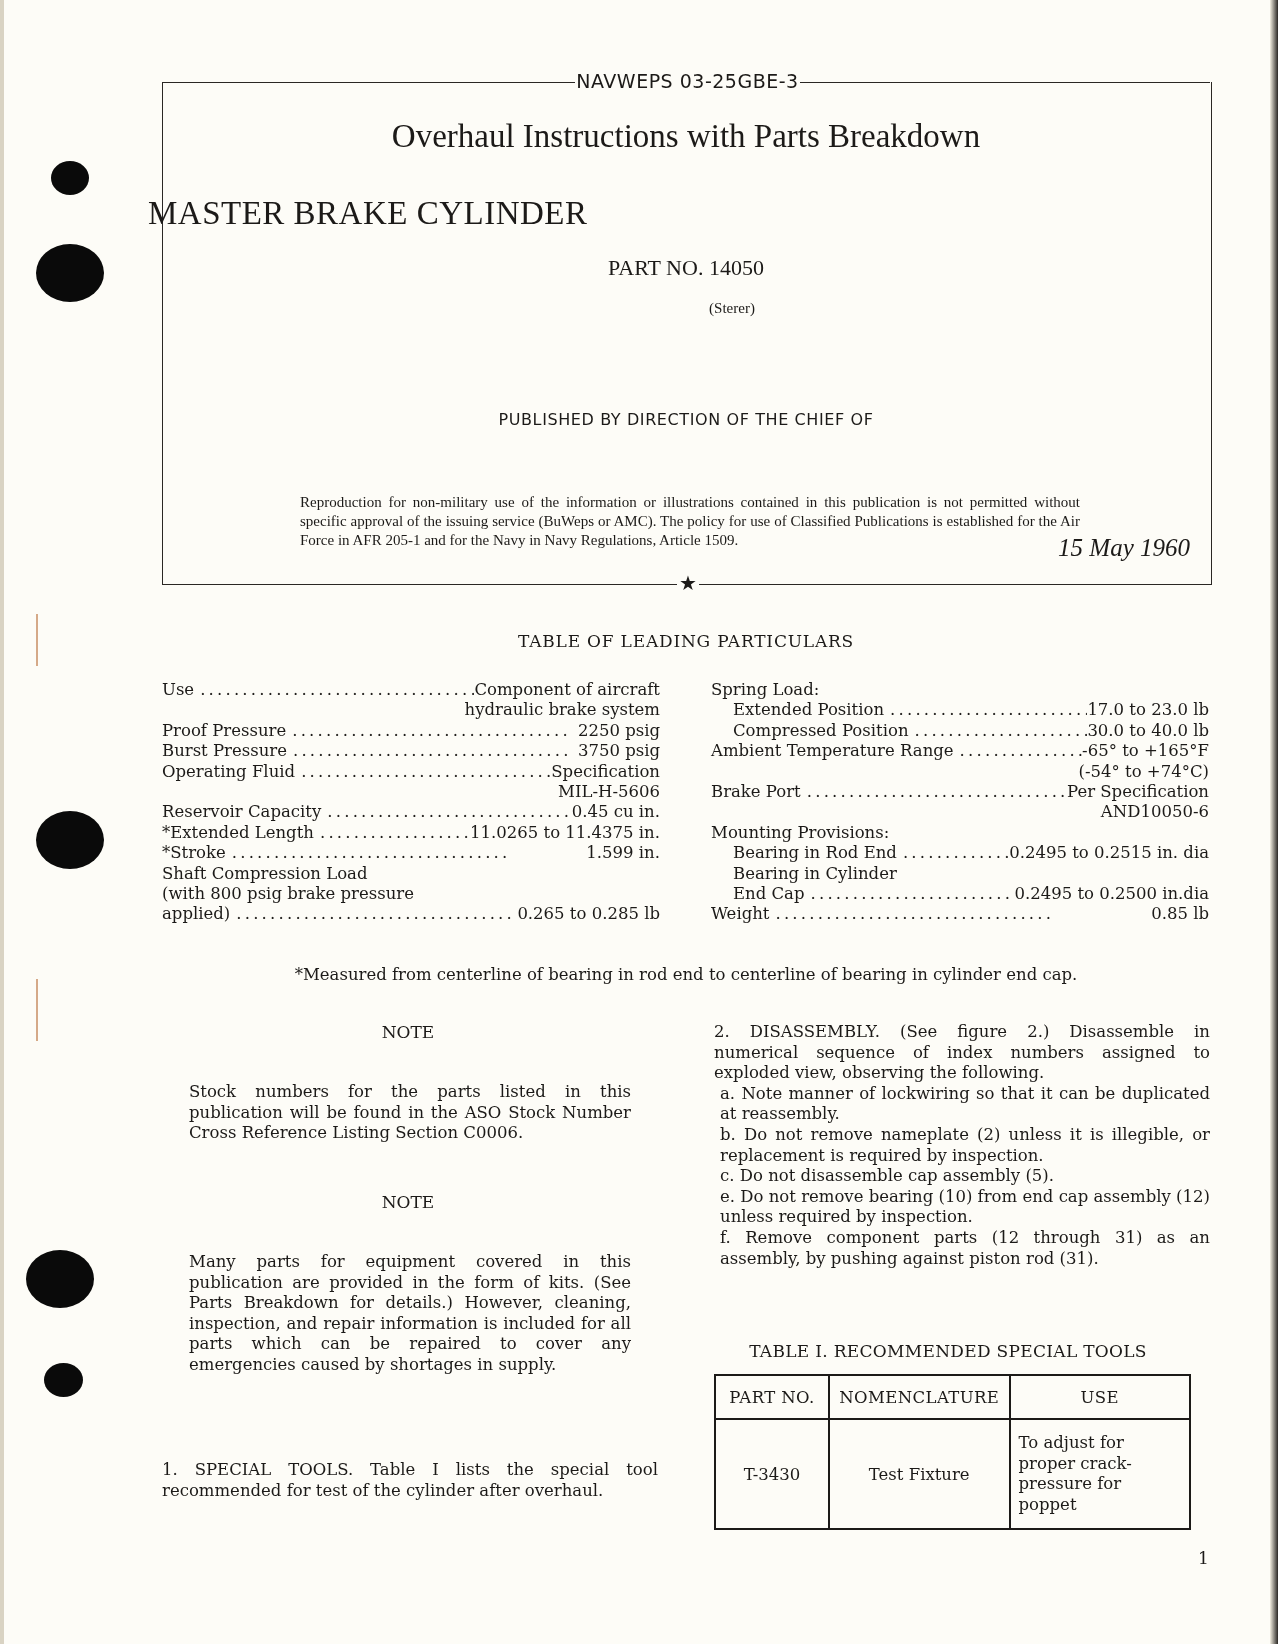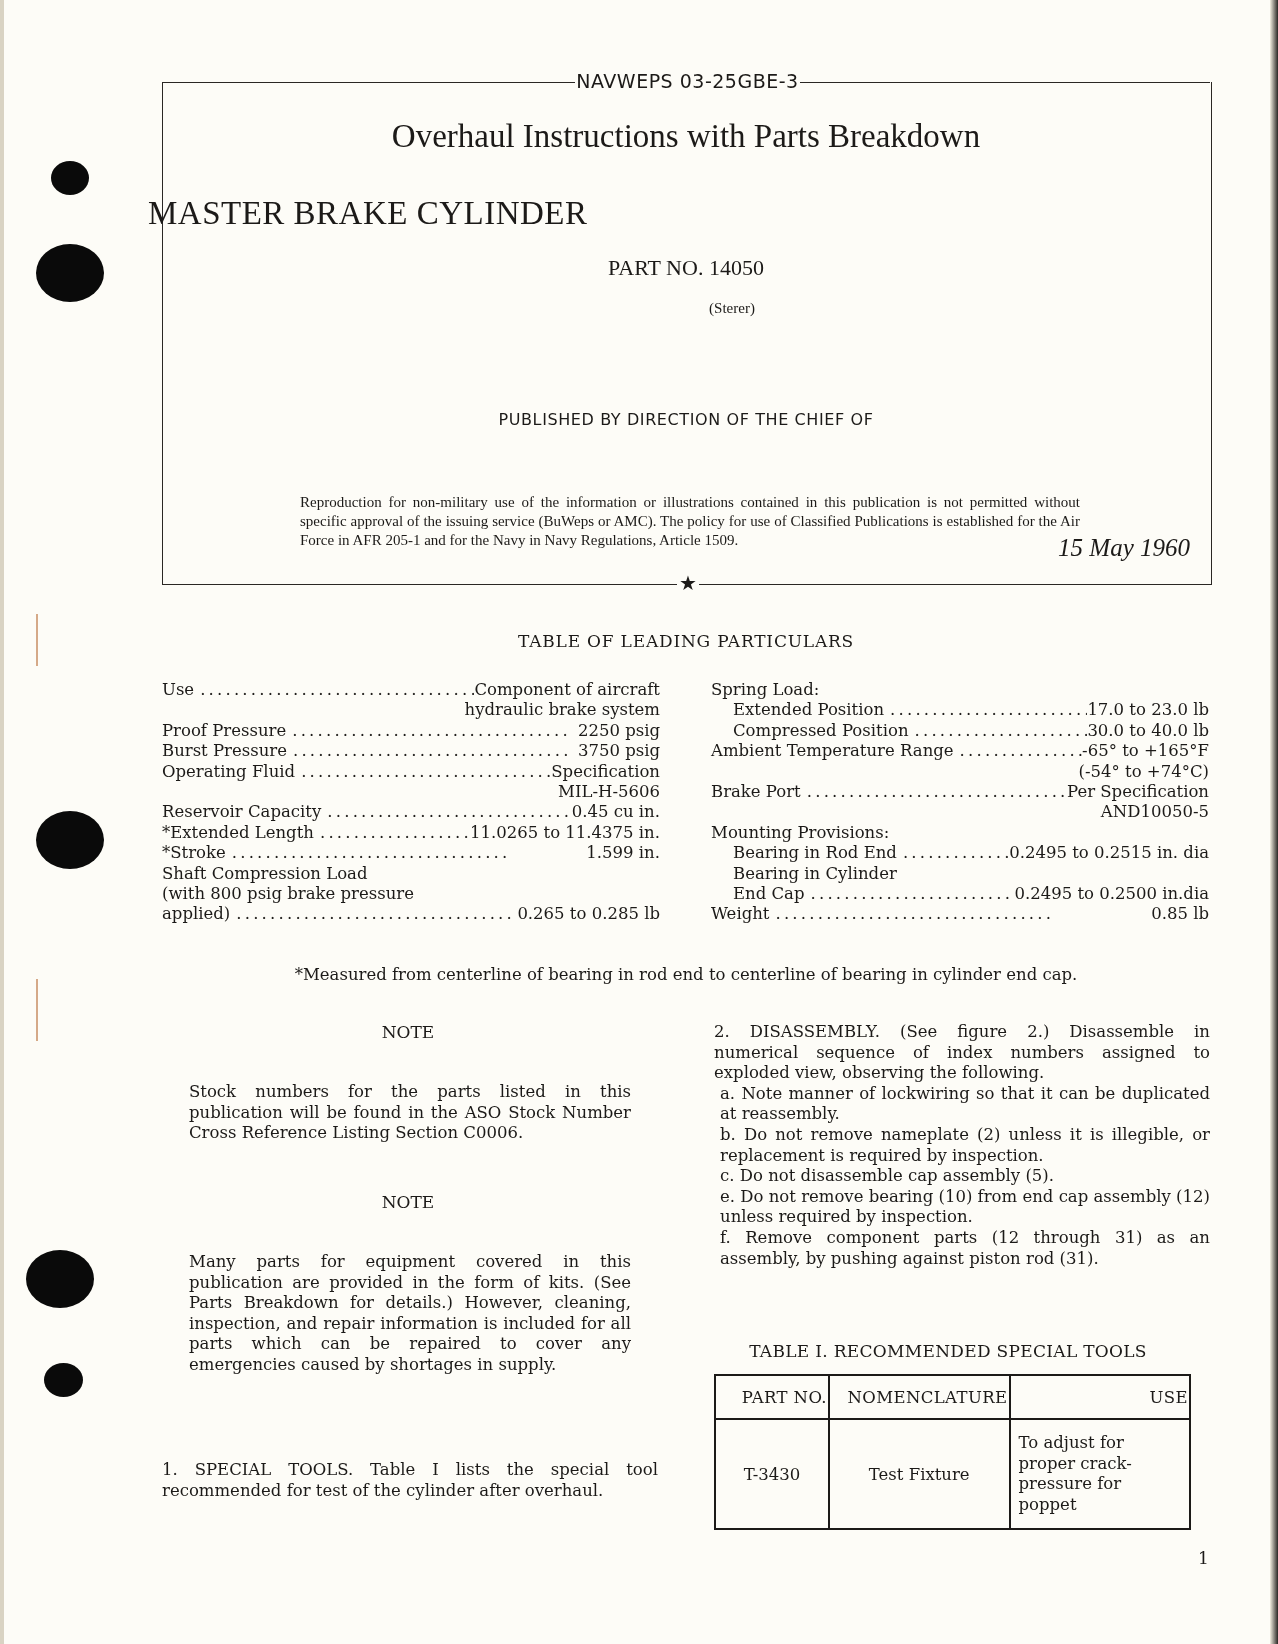--- a/index.html
+++ b/index.html
@@ -34,21 +34,21 @@
   .row.cont .val{margin-left:auto;}
   .indent{padding-left:22px;}
   .footnote{position:absolute;top:965px;left:162px;width:1048px;text-align:center;font-size:16.5px;}
   .note-h{position:absolute;font-size:17px;text-align:center;}
   .para{position:absolute;font-size:16.5px;line-height:20.6px;text-align:justify;}
   .para p{margin:0;}
   .para .sub{padding-left:6px;}
   .tbl-title{position:absolute;top:1341px;left:708px;width:480px;text-align:center;font-size:17px;letter-spacing:.3px;}
   table.tools{position:absolute;top:1374px;left:714px;width:477px;border-collapse:collapse;font-size:16.5px;}
   table.tools th,table.tools td{border:2px solid #1c1a18;}
-  table.tools th{font-weight:normal;height:40px;text-align:right;letter-spacing:.4px;margin-top:11px;}
+  table.tools th{font-weight:normal;height:40px;text-align:center;letter-spacing:.4px;margin-top:11px;}
   table.tools td{text-align:center;height:104px;}
   table.tools td.use{text-align:left;padding:2px 8px;line-height:20.5px;}
   .pagenum{position:absolute;top:1548px;left:1198px;font-size:17px;}
 </style>
 </head>
 <body>
 
 <div class="leftedge"></div>
 <div class="edge"></div>
 <div class="hole" style="left:51px;top:161px;width:38px;height:34px;"></div>
@@ -154,21 +154,21 @@
     </div>
   <div class="row cont">
       <span class="val">(-54° to +74°C)</span>
     </div>
   <div class="row">
       <span class="lbl">Brake Port</span>
       <span class="dots">.................................</span>
       <span class="val">Per Specification</span>
     </div>
   <div class="row cont">
-      <span class="val">AND10050-5</span>
+      <span class="val">AND10050-6</span>
     </div>
   <div class="row">
       <span class="lbl">Mounting Provisions:</span>
     </div>
   <div class="row indent">
       <span class="lbl">Bearing in Rod End</span>
       <span class="dots">.................................</span>
       <span class="val">0.2495 to 0.2515 in. dia</span>
     </div>
   <div class="row indent">

